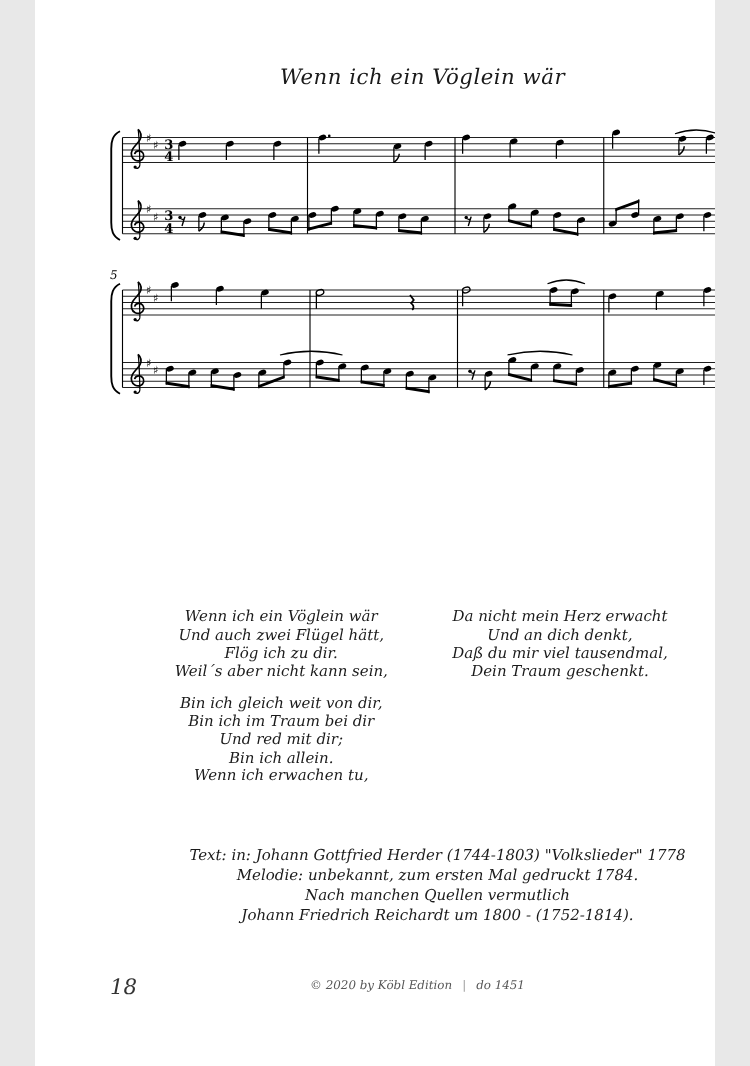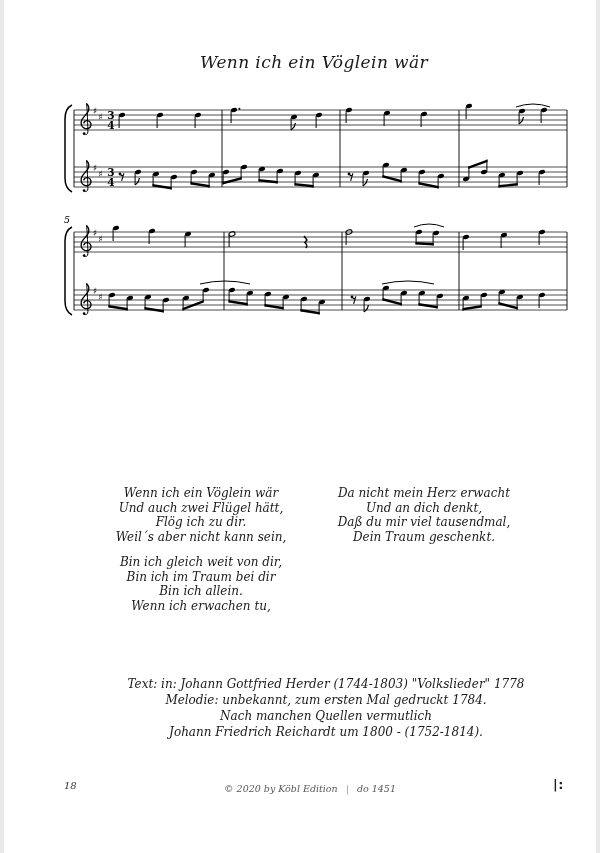--- a/index.html
+++ b/index.html
@@ -1,32 +1,32 @@
 <!DOCTYPE html>
 <html><head>
 <meta charset="utf-8">
 <style>
   html,body{margin:0;padding:0;background:#e8e8e8}
-  .page{position:relative;width:592px;height:853px;margin:0 auto;background:#ffffff;
+  .page{position:relative;width:544px;height:853px;margin:0 auto;background:#ffffff;
         font-family:"DejaVu Serif",serif;color:#1a1a1a;overflow:hidden}
   .title{position:absolute;top:52px;left:10px;width:600px;margin:0;text-align:center;
          font-size:17px;font-weight:normal;font-style:italic;letter-spacing:.4px}
   #score{position:absolute;top:0;left:0}
   .lyrics{position:absolute;top:486px;left:0;width:600px;height:180px}
   .lyr-col{position:absolute;top:0;width:240px;text-align:center;font-style:italic;
            font-size:12px;line-height:14.5px}
   .col-left{left:77px}
   .col-right{left:300px}
   .verse{margin:0 0 11px 0}
   .verse p{margin:0}
   .attribution{position:absolute;top:676px;left:22px;width:600px;text-align:center;
                font-style:italic;font-size:12px;line-height:16px}
   .attribution p{margin:0}
   .footer{position:absolute;top:780px;left:0;width:600px;height:30px;font-style:italic}
-  .pageno{position:absolute;left:60px;top:0;font-size:10px;color:#333}
+  .pageno{position:absolute;left:60px;top:0;font-size:17px;color:#333}
   .footer-center{position:absolute;left:0;top:2.5px;width:612px;text-align:center;
                  font-size:9.5px;color:#565656}
   .sep{color:#9a9a9a;margin:0 8px;font-style:normal}
   .endmark{position:absolute;left:549px;top:-3px;font-size:13px;font-weight:bold;
            font-style:normal;color:#222;font-family:"DejaVu Sans",sans-serif;letter-spacing:.5px}
 </style>
 </head>
 <body>
 
 <div class="page">
@@ -280,20 +280,21 @@
     <div class="lyr-col col-left">
       <div class="verse">
         <p>Wenn ich ein Vöglein wär</p>
         <p>Und auch zwei Flügel hätt,</p>
         <p>Flög ich zu dir.</p>
         <p>Weil´s aber nicht kann sein,</p>
       </div>
       <div class="verse">
         <p>Bin ich gleich weit von dir,</p>
         <p>Bin ich im Traum bei dir</p>
+        <p>Und red mit dir;</p>
         <p>Bin ich allein.</p>
         <p>Wenn ich erwachen tu,</p>
       </div>
     </div>
     <div class="lyr-col col-right">
       <div class="verse">
         <p>Da nicht mein Herz erwacht</p>
         <p>Und an dich denkt,</p>
         <p>Daß du mir viel tausendmal,</p>
         <p>Dein Traum geschenkt.</p>

